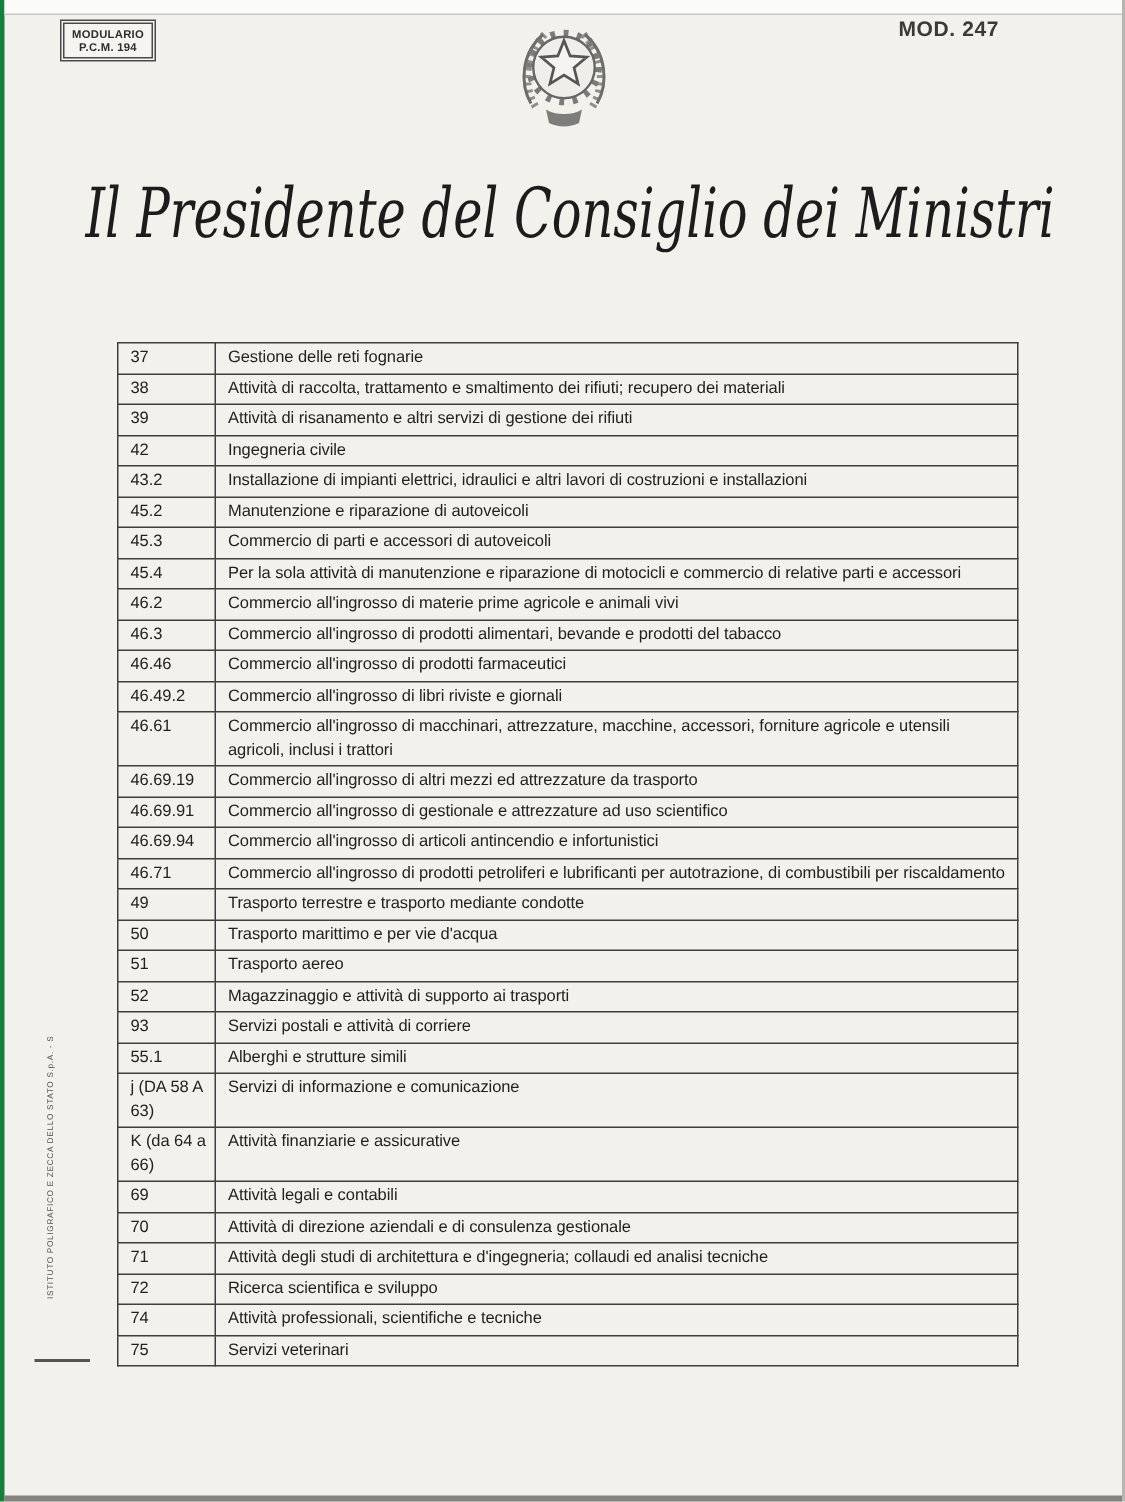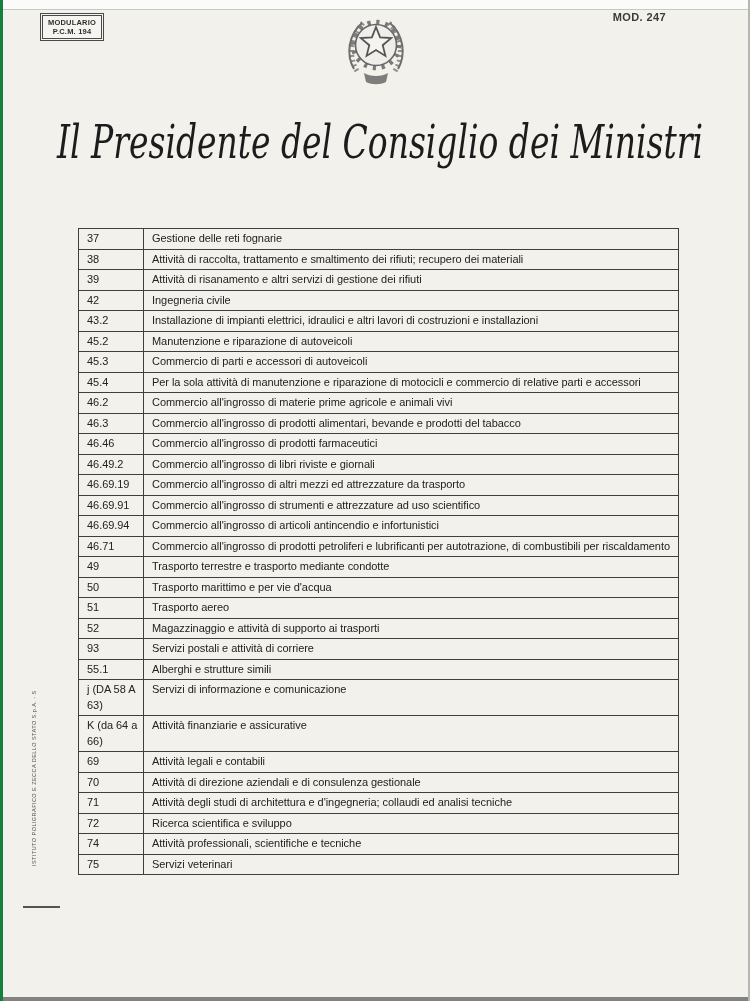--- a/index.html
+++ b/index.html
@@ -38,21 +38,21 @@
   .modulario-inner {
     border: 1px solid #4a4a4a;
     padding: 2px 5px;
     font-size: 7.5px; line-height: 9px;
     font-weight: bold; color: #2e2e2e;
     text-align: center; letter-spacing: 0.2px;
     white-space: nowrap;
   }
   .mod-label {
     position: absolute; right: 82px; top: 11px;
-    font-size: 11px; font-weight: bold; color: #3a3a3a;
+    font-size: 14px; font-weight: bold; color: #3a3a3a;
     letter-spacing: 0.4px;
     padding-left: 48px;
   }
   .emblem {
     position: absolute; left: 337px; top: 11px;
     width: 72px; height: 82px;
   }
   .script-title {
     position: absolute; left: 32px; top: 88px;
     width: 690px; height: 108px;
@@ -171,26 +171,30 @@
         </tr>
         <tr>
           <td class="code-cell">46.46</td>
           <td class="desc-cell">Commercio all'ingrosso di prodotti farmaceutici</td>
         </tr>
         <tr>
           <td class="code-cell">46.49.2</td>
           <td class="desc-cell">Commercio all'ingrosso di libri riviste e giornali</td>
         </tr>
         <tr>
+          <td class="code-cell">46.61</td>
+          <td class="desc-cell">Commercio all'ingrosso di macchinari, attrezzature, macchine, accessori, forniture agricole e utensili agricoli, inclusi i trattori</td>
+        </tr>
+        <tr>
           <td class="code-cell">46.69.19</td>
           <td class="desc-cell">Commercio all'ingrosso di altri mezzi ed attrezzature da trasporto</td>
         </tr>
         <tr>
           <td class="code-cell">46.69.91</td>
-          <td class="desc-cell">Commercio all'ingrosso di strumenti e attrezzature ad uso scientifico</td>
+          <td class="desc-cell">Commercio all'ingrosso di gestionale e attrezzature ad uso scientifico</td>
         </tr>
         <tr>
           <td class="code-cell">46.69.94</td>
           <td class="desc-cell">Commercio all'ingrosso di articoli antincendio e infortunistici</td>
         </tr>
         <tr>
           <td class="code-cell">46.71</td>
           <td class="desc-cell">Commercio all'ingrosso di prodotti petroliferi e lubrificanti per autotrazione, di combustibili per riscaldamento</td>
         </tr>
         <tr>

